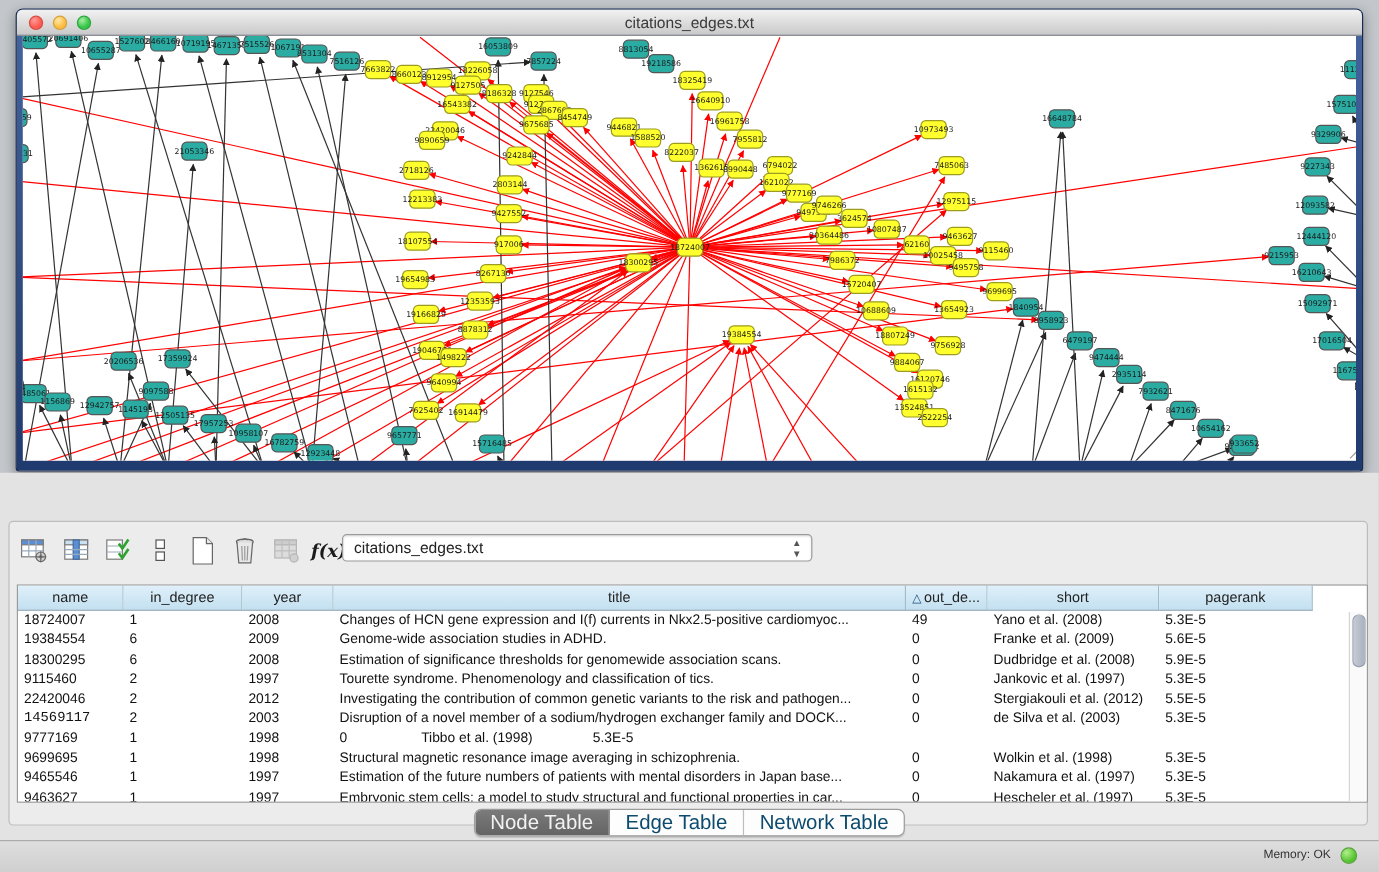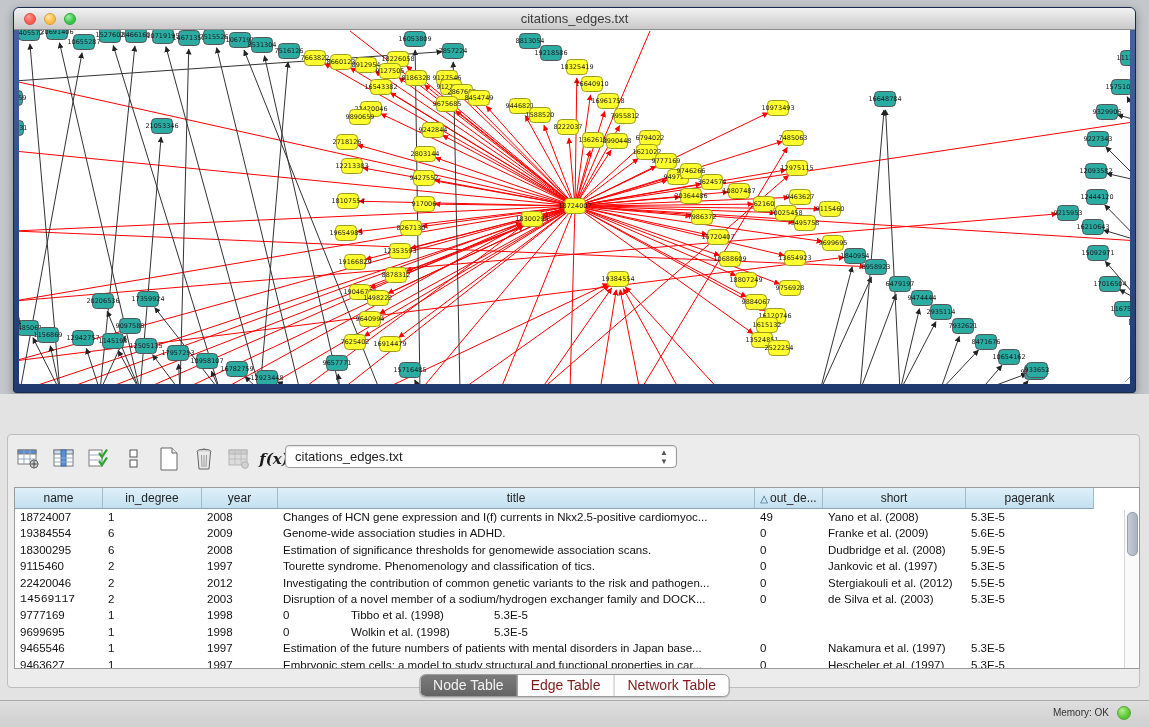--- a/index.html
+++ b/index.html
@@ -47,23 +47,23 @@
     border-bottom:1px solid #8aa6b6;font-size:12px;color:#222;text-align:center;line-height:20px;
     overflow:hidden;white-space:nowrap;flex:0 0 auto}
   .sortmark{color:#1f4e79;font-size:10px;margin-right:2px}
   .trow{display:flex;height:16.4px;font-size:11.5px;color:#111}
   .td{box-sizing:border-box;padding-left:5px;overflow:hidden;white-space:nowrap;line-height:16.4px;flex:0 0 auto}
   .vscroll{position:absolute;right:1px;top:22px;width:13px;height:158px;background:#fafafa;border-left:1px solid #d6d6d6}
   .vthumb{position:absolute;left:2px;top:2px;width:9px;height:42px;background:linear-gradient(90deg,#c6ccd6,#aab2c0);
     border:1px solid #97a0ae;border-radius:5px}
 
   .tabs{position:absolute;left:50%;top:280px;transform:translateX(-50%);display:flex;height:21px;
-    border:1px solid #9c9c9c;border-radius:6px;overflow:hidden;background:#fdfdfd;font-size:14px;
+    border:1px solid #9c9c9c;border-radius:6px;overflow:hidden;background:#fdfdfd;font-size:17px;
     box-shadow:0 1px 1px rgba(0,0,0,.15)}
-  .tab{padding:0 13px;line-height:21px;color:#7f1d1d;border-right:1px solid #bdbdbd}
+  .tab{padding:0 13px;line-height:21px;color:#0c4a6e;border-right:1px solid #bdbdbd}
   .tab:last-child{border-right:none}
   .tab.active{background:linear-gradient(#7b7b7b,#646464);color:#f2f2f2;border-right-color:#5c5c5c}
 
   .statusbar{position:absolute;left:0;bottom:0;width:1149px;height:26px;
     background:linear-gradient(#dedede,#cfcfcf);border-top:1px solid #ababab}
   .mem{position:absolute;right:40px;top:6px;font-size:10px;color:#333}
   .memdot{position:absolute;right:18px;top:5px;width:14px;height:14px;border-radius:50%;
     background:radial-gradient(circle at 35% 30%,#b0f08c,#55c32f 65%);border:1px solid #58a33c;box-sizing:border-box}
 
   .cursor{position:absolute;left:425px;top:396px;width:0;height:0;
@@ -650,20 +650,21 @@
           <div class="td" style="width: 99px;">1</div>
           <div class="td" style="width: 76px;">1998</div>
           <div class="td" style="width: 68px;">0</div>
           <div class="td" style="width: 143px;">Tibbo et al. (1998)</div>
           <div class="td" style="width: 128px;">5.3E-5</div>
         </div>
         <div class="trow">
           <div class="td" style="width: 88px;">9699695</div>
           <div class="td" style="width: 99px;">1</div>
           <div class="td" style="width: 76px;">1998</div>
+          <div class="td" style="width: 477px;">Structural magnetic resonance image averaging in schizophrenia.</div>
           <div class="td" style="width: 68px;">0</div>
           <div class="td" style="width: 143px;">Wolkin et al. (1998)</div>
           <div class="td" style="width: 128px;">5.3E-5</div>
         </div>
         <div class="trow">
           <div class="td" style="width: 88px;">9465546</div>
           <div class="td" style="width: 99px;">1</div>
           <div class="td" style="width: 76px;">1997</div>
           <div class="td" style="width: 477px;">Estimation of the future numbers of patients with mental disorders in Japan base...</div>
           <div class="td" style="width: 68px;">0</div>

